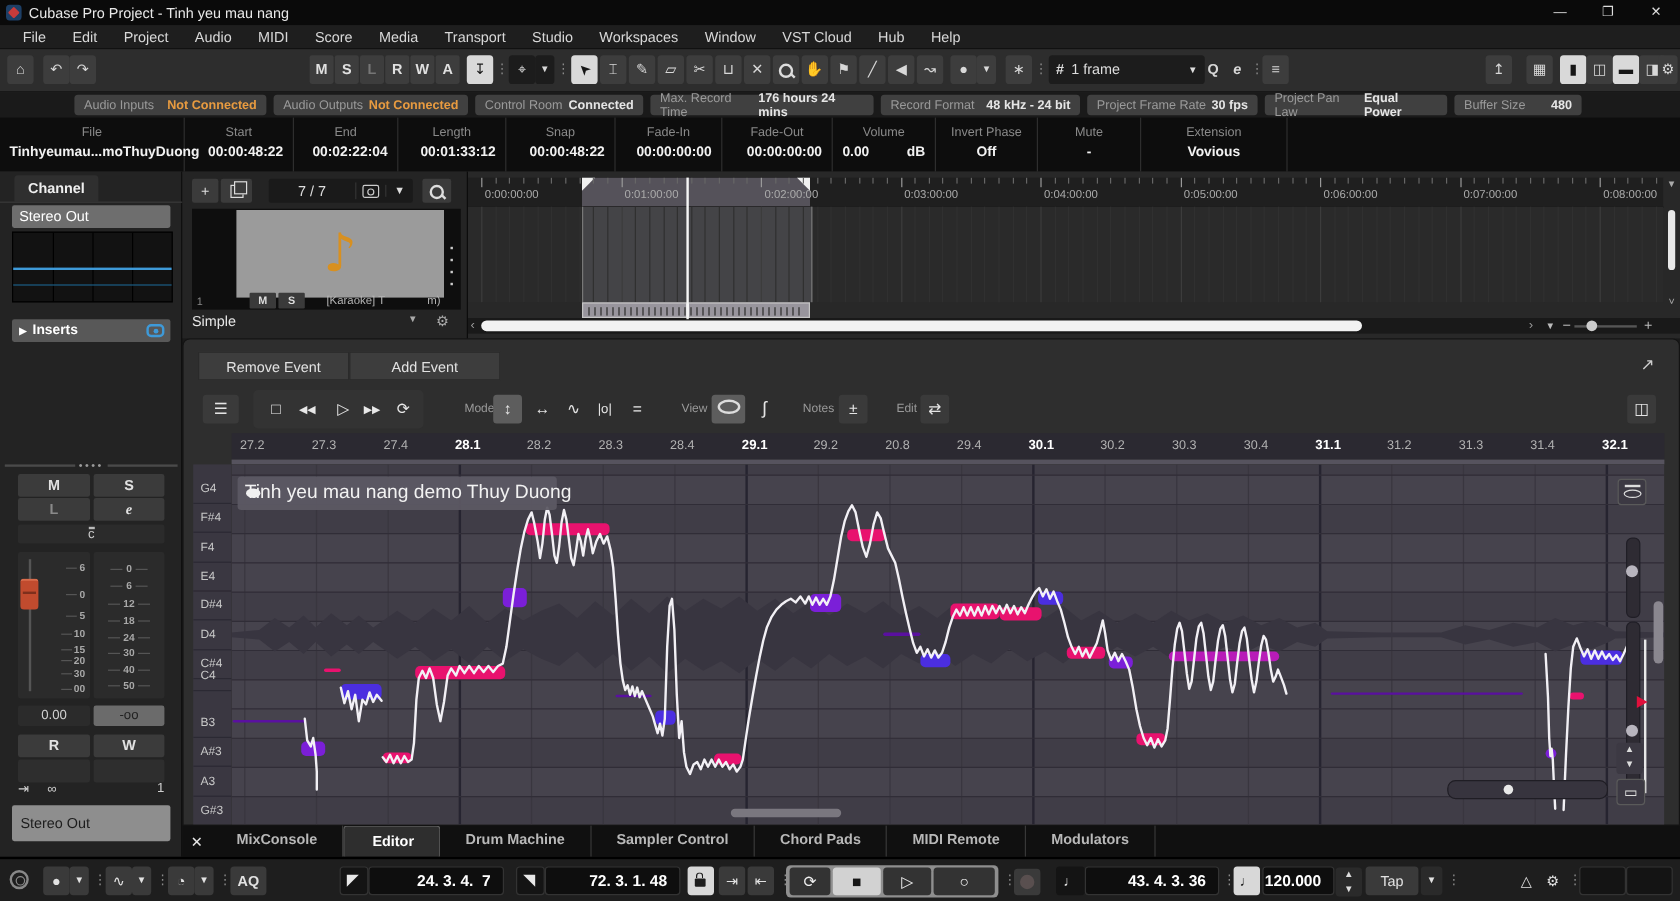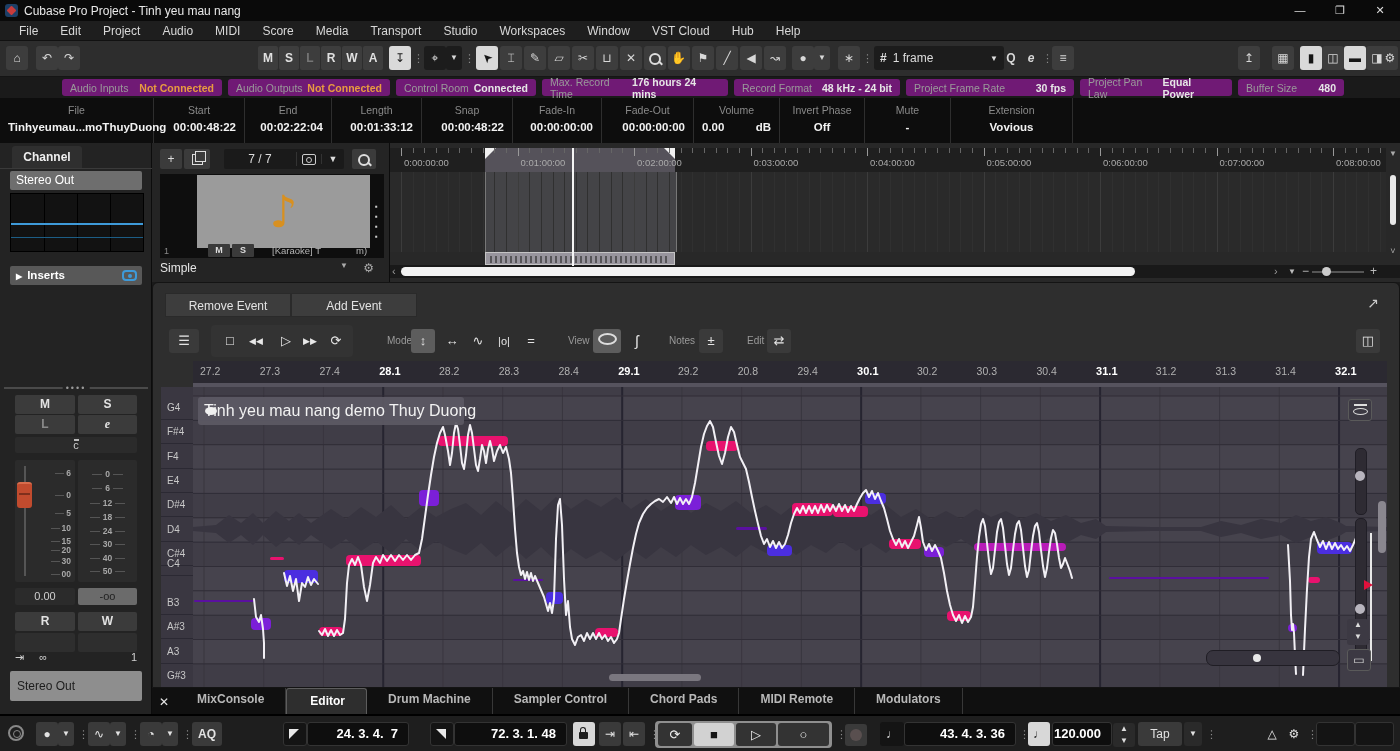--- a/index.html
+++ b/index.html
@@ -20,21 +20,21 @@
   .toolbar{position:absolute;left:0;top:41px;width:1400px;height:35px;background:#2d2d2d;border-bottom:1px solid #151515;}
   .tbtn{position:absolute;top:5px;width:22px;height:24px;background:#3d3d3d;border-radius:3px;color:#d8d8d8;font-size:12px;line-height:24px;text-align:center;}
   .tbtn.sel{background:#d9d9d9;color:#161616;}
   .tbtn.darkbox{background:#1c1c1c;}
   .tdots{position:absolute;top:8px;width:6px;color:#8a8a8a;font-size:11px;line-height:18px;text-align:center;}
   .sbt{position:absolute;top:5px;width:20px;height:24px;background:#3d3d3d;color:#e0e0e0;font-weight:bold;font-size:12px;line-height:24px;text-align:center;border-radius:2px;}
   .sbt.dim{color:#767676;}
   .gridgrp{position:absolute;top:5px;height:24px;background:#1c1c1c;border-radius:3px;color:#ddd;display:flex;align-items:center;padding:0 6px;gap:6px;}
   
   .statusline{position:absolute;left:62px;top:79px;height:17px;display:flex;gap:6px;}
-  .pill{background:#701a75;border-radius:3px;height:17px;display:flex;align-items:center;justify-content:space-between;padding:0 8px;box-sizing:border-box;}
+  .pill{background:#404040;border-radius:3px;height:17px;display:flex;align-items:center;justify-content:space-between;padding:0 8px;box-sizing:border-box;}
   .pl{color:#9a9a9a;font-size:10.5px;}
   .pv{color:#e6e6e6;font-size:10.5px;font-weight:bold;}
   .pv.alert{color:#e89b40;}
   
   .infobar{position:absolute;left:0;top:98px;width:1400px;height:45px;background:#0d0d0d;display:flex;border-bottom:2px solid #2a2a2a;}
   .ifield{border-right:1px solid #2e2e2e;box-sizing:border-box;padding-top:6px;}
   .il{color:#8a8a8a;font-size:10.5px;text-align:center;}
   .iv{color:#f2f2f2;font-size:11.5px;font-weight:bold;margin-top:5px;padding:0 8px;}
   .iv-center{text-align:center;}
   .iv-right{text-align:right;}
@@ -256,21 +256,21 @@
         <span class="pv">Connected</span>
       </div>
       <div class="pill" style="width: 186px;">
         <span class="pl">Max. Record Time</span>
         <span class="pv">176 hours 24 mins</span>
       </div>
       <div class="pill" style="width: 166px;">
         <span class="pl">Record Format</span>
         <span class="pv">48 kHz - 24 bit</span>
       </div>
-      <div class="pill" style="width: 168px;">
+      <div class="pill" style="width: 142px;">
         <span class="pl">Project Frame Rate</span>
         <span class="pv">30 fps</span>
       </div>
       <div class="pill" style="width: 152px;">
         <span class="pl">Project Pan Law</span>
         <span class="pv">Equal Power</span>
       </div>
       <div class="pill" style="width: 106px;">
         <span class="pl">Buffer Size</span>
         <span class="pv">480</span>
@@ -800,21 +800,21 @@
     <span class="trb" style="left:110px;width:16px;font-size:8px">▼</span>
     <span class="tdots" style="left:130px;top:9px">⋮</span>
     <span class="trb" style="left:140px;width:22px">◔</span>
     <span class="trb" style="left:162px;width:16px;font-size:8px">▼</span>
     <span class="tdots" style="left:182px;top:9px">⋮</span>
     <span class="trb" style="left:192px;width:30px;font-weight:bold">AQ</span>
 
     <span class="flagbox" style="left:283px">
         <span class="flL"></span>
       </span>
-    <span class="trtime" style="left:307px;width:102px">24. 3. 4.  7</span>
+    <span class="trtime" style="left:307px;width:113px">24. 3. 4.  7</span>
     <span class="flagbox" style="left:430px">
         <span class="flR"></span>
       </span>
     <span class="trtime" style="left:454px;width:113px">72. 3. 1. 48</span>
     <span class="lockbtn" style="left:573px">
         <span class="lockico"></span>
       </span>
     <span class="trb" style="left:599px;width:22px">⇥</span>
     <span class="trb" style="left:623px;width:22px">⇤</span>
     <span class="tdots" style="left:649px;top:9px">⋮</span>

